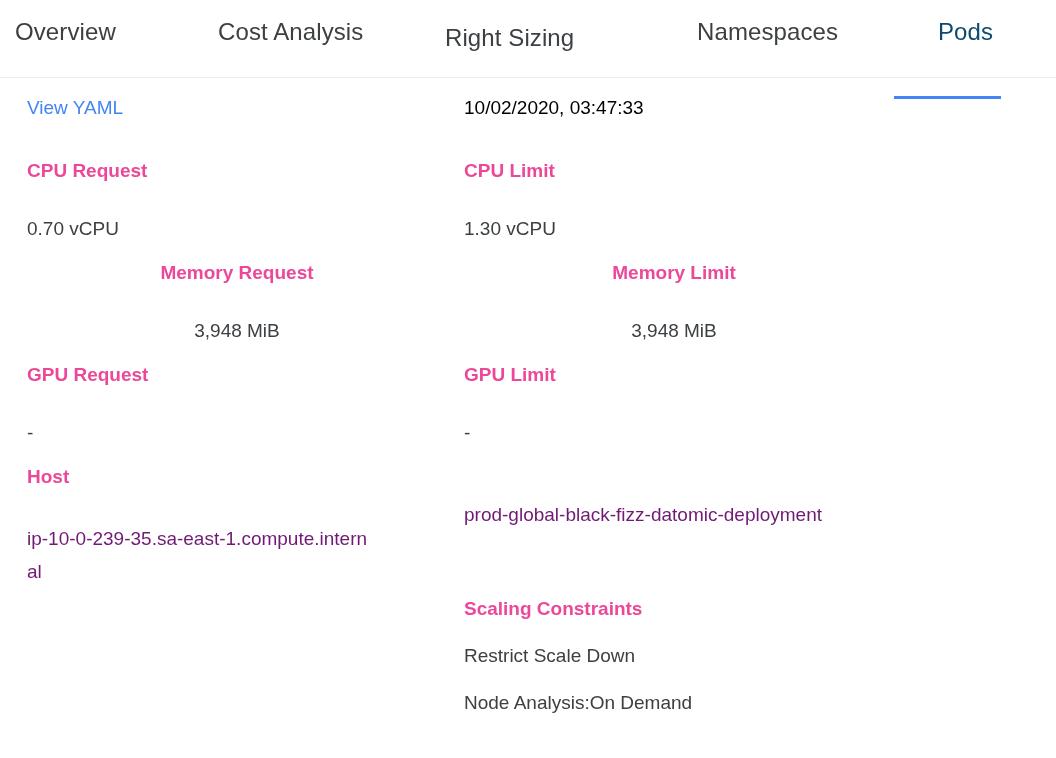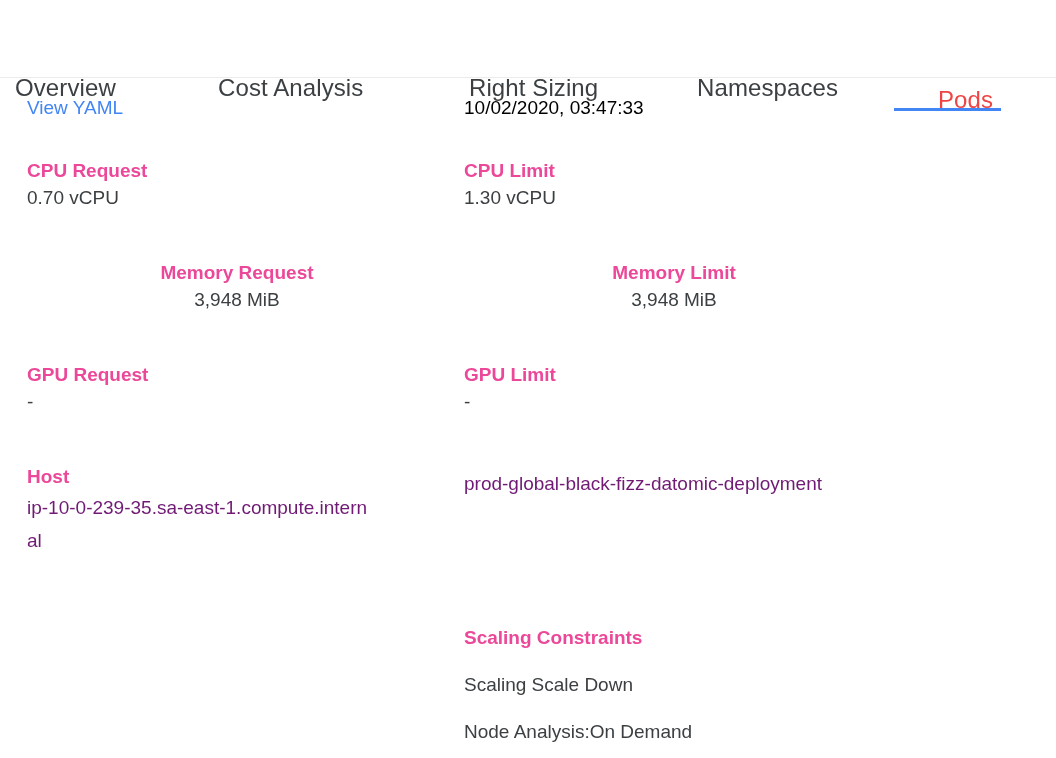--- a/index.html
+++ b/index.html
@@ -31,55 +31,54 @@
     top: 0;
     height: 78px;
     width: 1056px;
   }
   .tab {
     position: absolute;
     top: 0;
     height: 100px;
     padding: 0;
     display: flex;
-    align-items: flex-end;
+    align-items: flex-start;
     border: none;
     background: transparent;
     cursor: pointer;
     font-family: "Liberation Sans", "DejaVu Sans", sans-serif;
     font-size: 24px;
     font-weight: 400;
     line-height: 1;
     color: #3c4043;
     white-space: nowrap;
     letter-spacing: 0.1px;
   }
   .tab .tab-label {
     display: block;
     padding-top: 20px;
   }
   .tab.active {
-    color: #ef4444;
-    margin-top: 12px;
+    color: #0c4a6e;
   }
   .tab .tab-underline {
     position: absolute;
     left: -10px;
     right: -10px;
     bottom: 1px;
     height: 3px;
     background: #4285f4;
     border-radius: 0;
     display: none;
   }
   .tab.active .tab-underline { display: block; }
 
   .tab-overview    { left: 15px;  }
   .tab-cost        { left: 218px; }
-  .tab-rightsizing { left: 469px; }
+  .tab-rightsizing { left: 445px; margin-top: 6px; }
   .tab-namespaces  { left: 697px; }
   .tab-pods        { left: 938px; }
   .tab-pods .tab-underline { left: -44px; right: -8px; }
 
   
   .detail {
     position: relative;
     width: 901px;
     height: 680px;
   }
@@ -97,21 +96,21 @@
     font-weight: 700;
     color: #ec4899;
     line-height: 24px;
     white-space: nowrap;
   }
   .field-value {
     font-size: 19px;
     font-weight: 400;
     color: #3c4043;
     line-height: 25px;
-    margin-top: 2px;
+    margin-top: 33px;
   }
   .field-value.link,
   a.link-text {
     color: #701a75;
     text-decoration: none;
     cursor: pointer;
     word-break: break-all;
   }
   .link-block {
     display: block;
@@ -134,21 +133,21 @@
     color: #000000;
     white-space: nowrap;
   }
 
   
   .y-yaml   { top: 19px;  }
   .y-cpu    { top: 81px;  }
   .y-mem    { top: 183px; text-align: center; }
   .y-gpu    { top: 285px; }
   .y-host   { top: 387px; }
-  .y-scale  { top: 548px; }
+  .y-scale  { top: 519px; }
 
   .constraint-line {
     font-size: 19px;
     font-weight: 400;
     color: #3c4043;
     line-height: 25px;
     margin-top: 22px;
   }
 </style>
 </head>
@@ -232,17 +231,17 @@
     </div>
 
     <div class="field y-host">
       <div class="field-value">
         <a class="link-text link-block">prod-global-black-fizz-datomic-deployment</a>
       </div>
     </div>
 
     <div class="field y-scale">
       <div class="field-label">Scaling Constraints</div>
-      <div class="constraint-line">Scaling Scale Down</div>
+      <div class="constraint-line">Restrict Scale Down</div>
       <div class="constraint-line">Node Analysis:On Demand</div>
     </div>
   </div>
 </div>
 
 </body></html>

